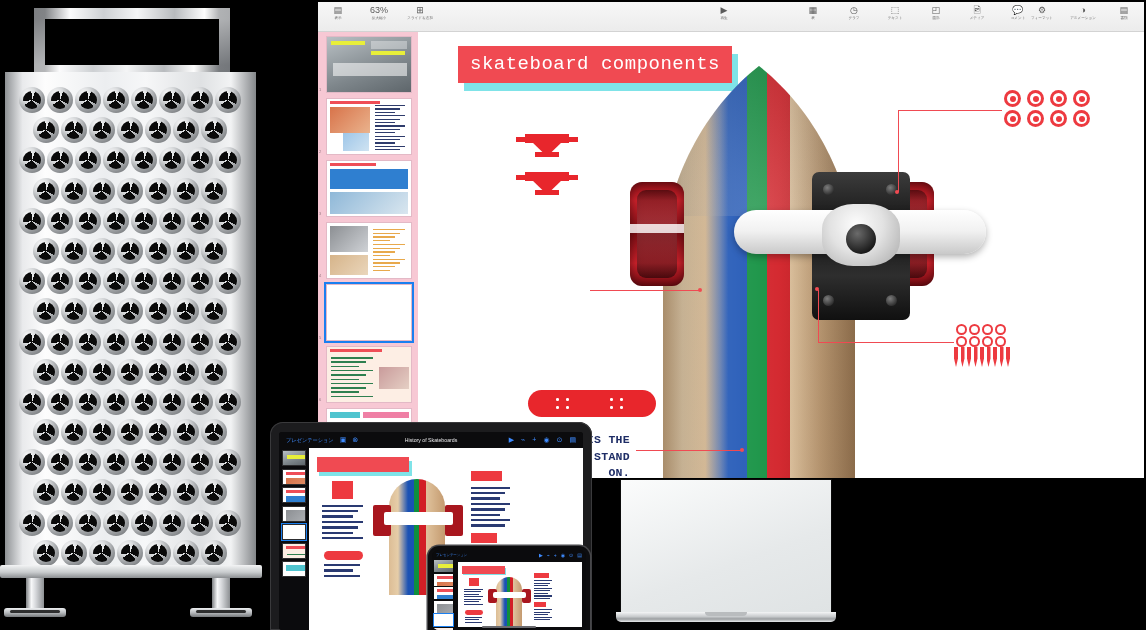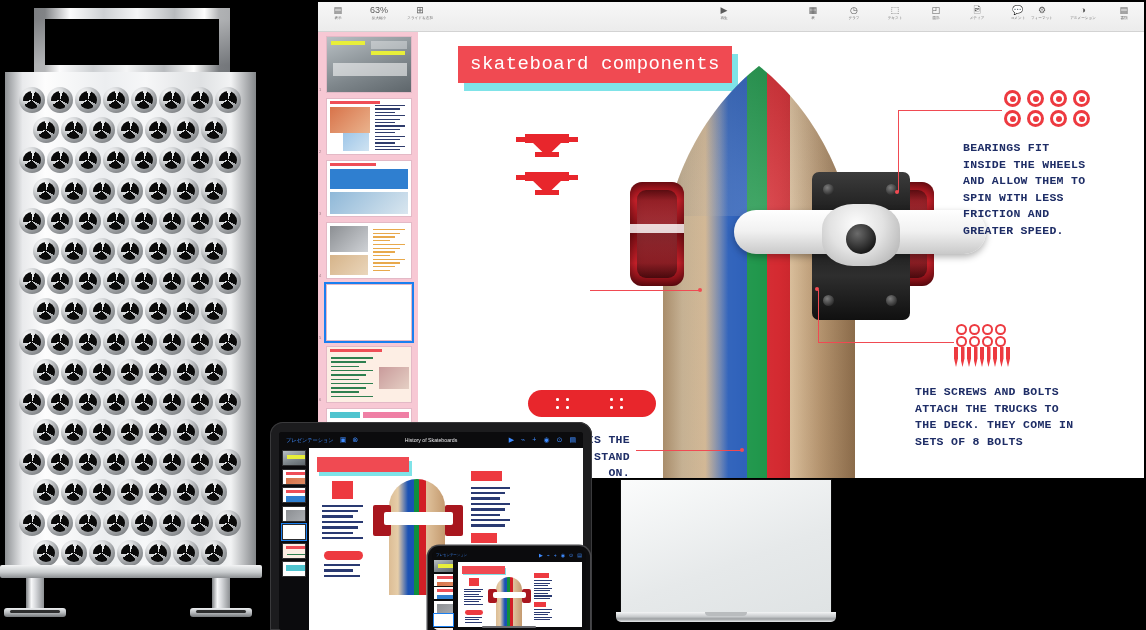--- a/index.html
+++ b/index.html
@@ -670,22 +670,20 @@
         <div class="h" style="left:28px; top:8px"></div>
           <div class="h" style="left:28px; top:16px"></div>
         <div class="h" style="left:38px; top:8px"></div>
           <div class="h" style="left:38px; top:16px"></div>
         <div class="h" style="left:82px; top:8px"></div>
           <div class="h" style="left:82px; top:16px"></div>
         <div class="h" style="left:92px; top:8px"></div>
           <div class="h" style="left:92px; top:16px"></div>
       </div>
 
-      <div class="callout c-bearings">BEARINGS FIT INSIDE THE WHEELS AND ALLOW THEM TO SPIN WITH LESS FRICTION AND GREATER SPEED.</div>
-      <div class="callout c-screws">THE SCREWS AND BOLTS ATTACH THE TRUCKS TO THE DECK. THEY COME IN SETS OF 8 BOLTS</div>
       <div class="callout c-deck">THE DECK IS THE PLATFORM YOU STAND ON.</div>
 
       <div class="lead" style="left:172px; top:258px; width:110px"></div>
       <div class="lead-dot" style="left:280px; top:256px"></div>
 
       <div class="lead" style="left:480px; top:78px; width:104px"></div>
       <div class="lead-v" style="left:480px; top:78px; height:82px"></div>
       <div class="lead-dot" style="left:477px; top:158px"></div>
 
       <div class="lead" style="left:400px; top:310px; width:136px"></div>

